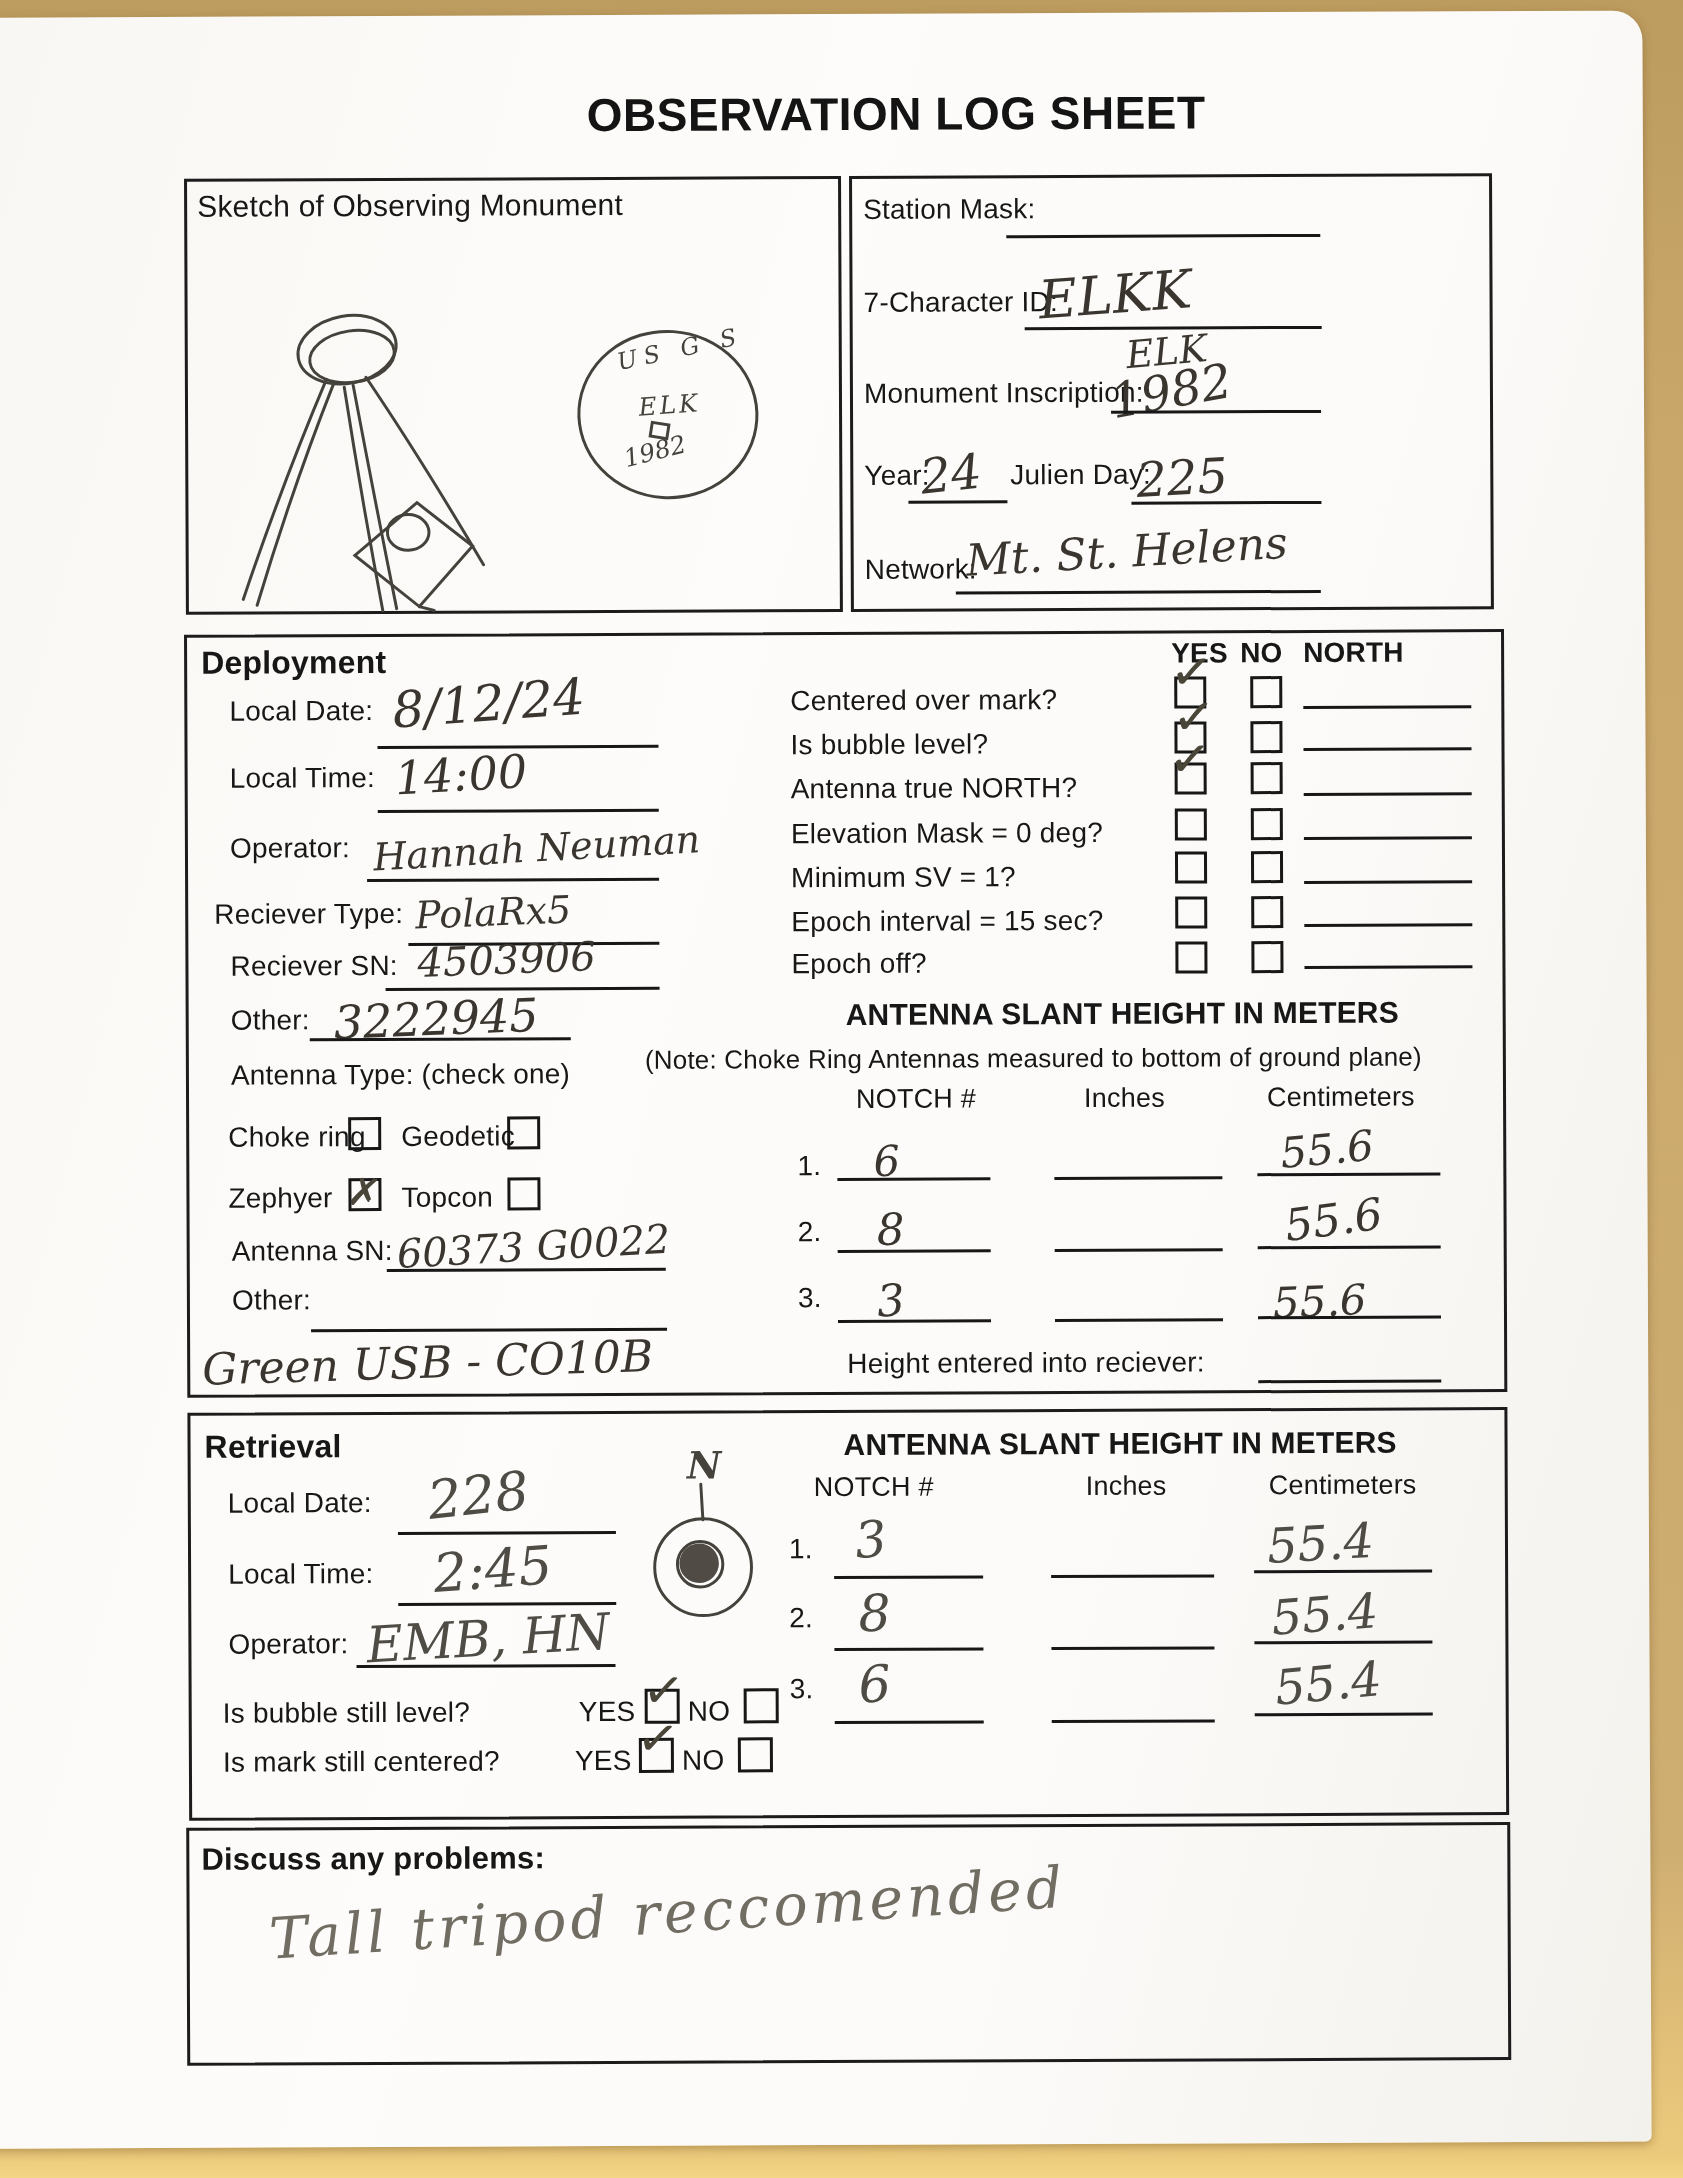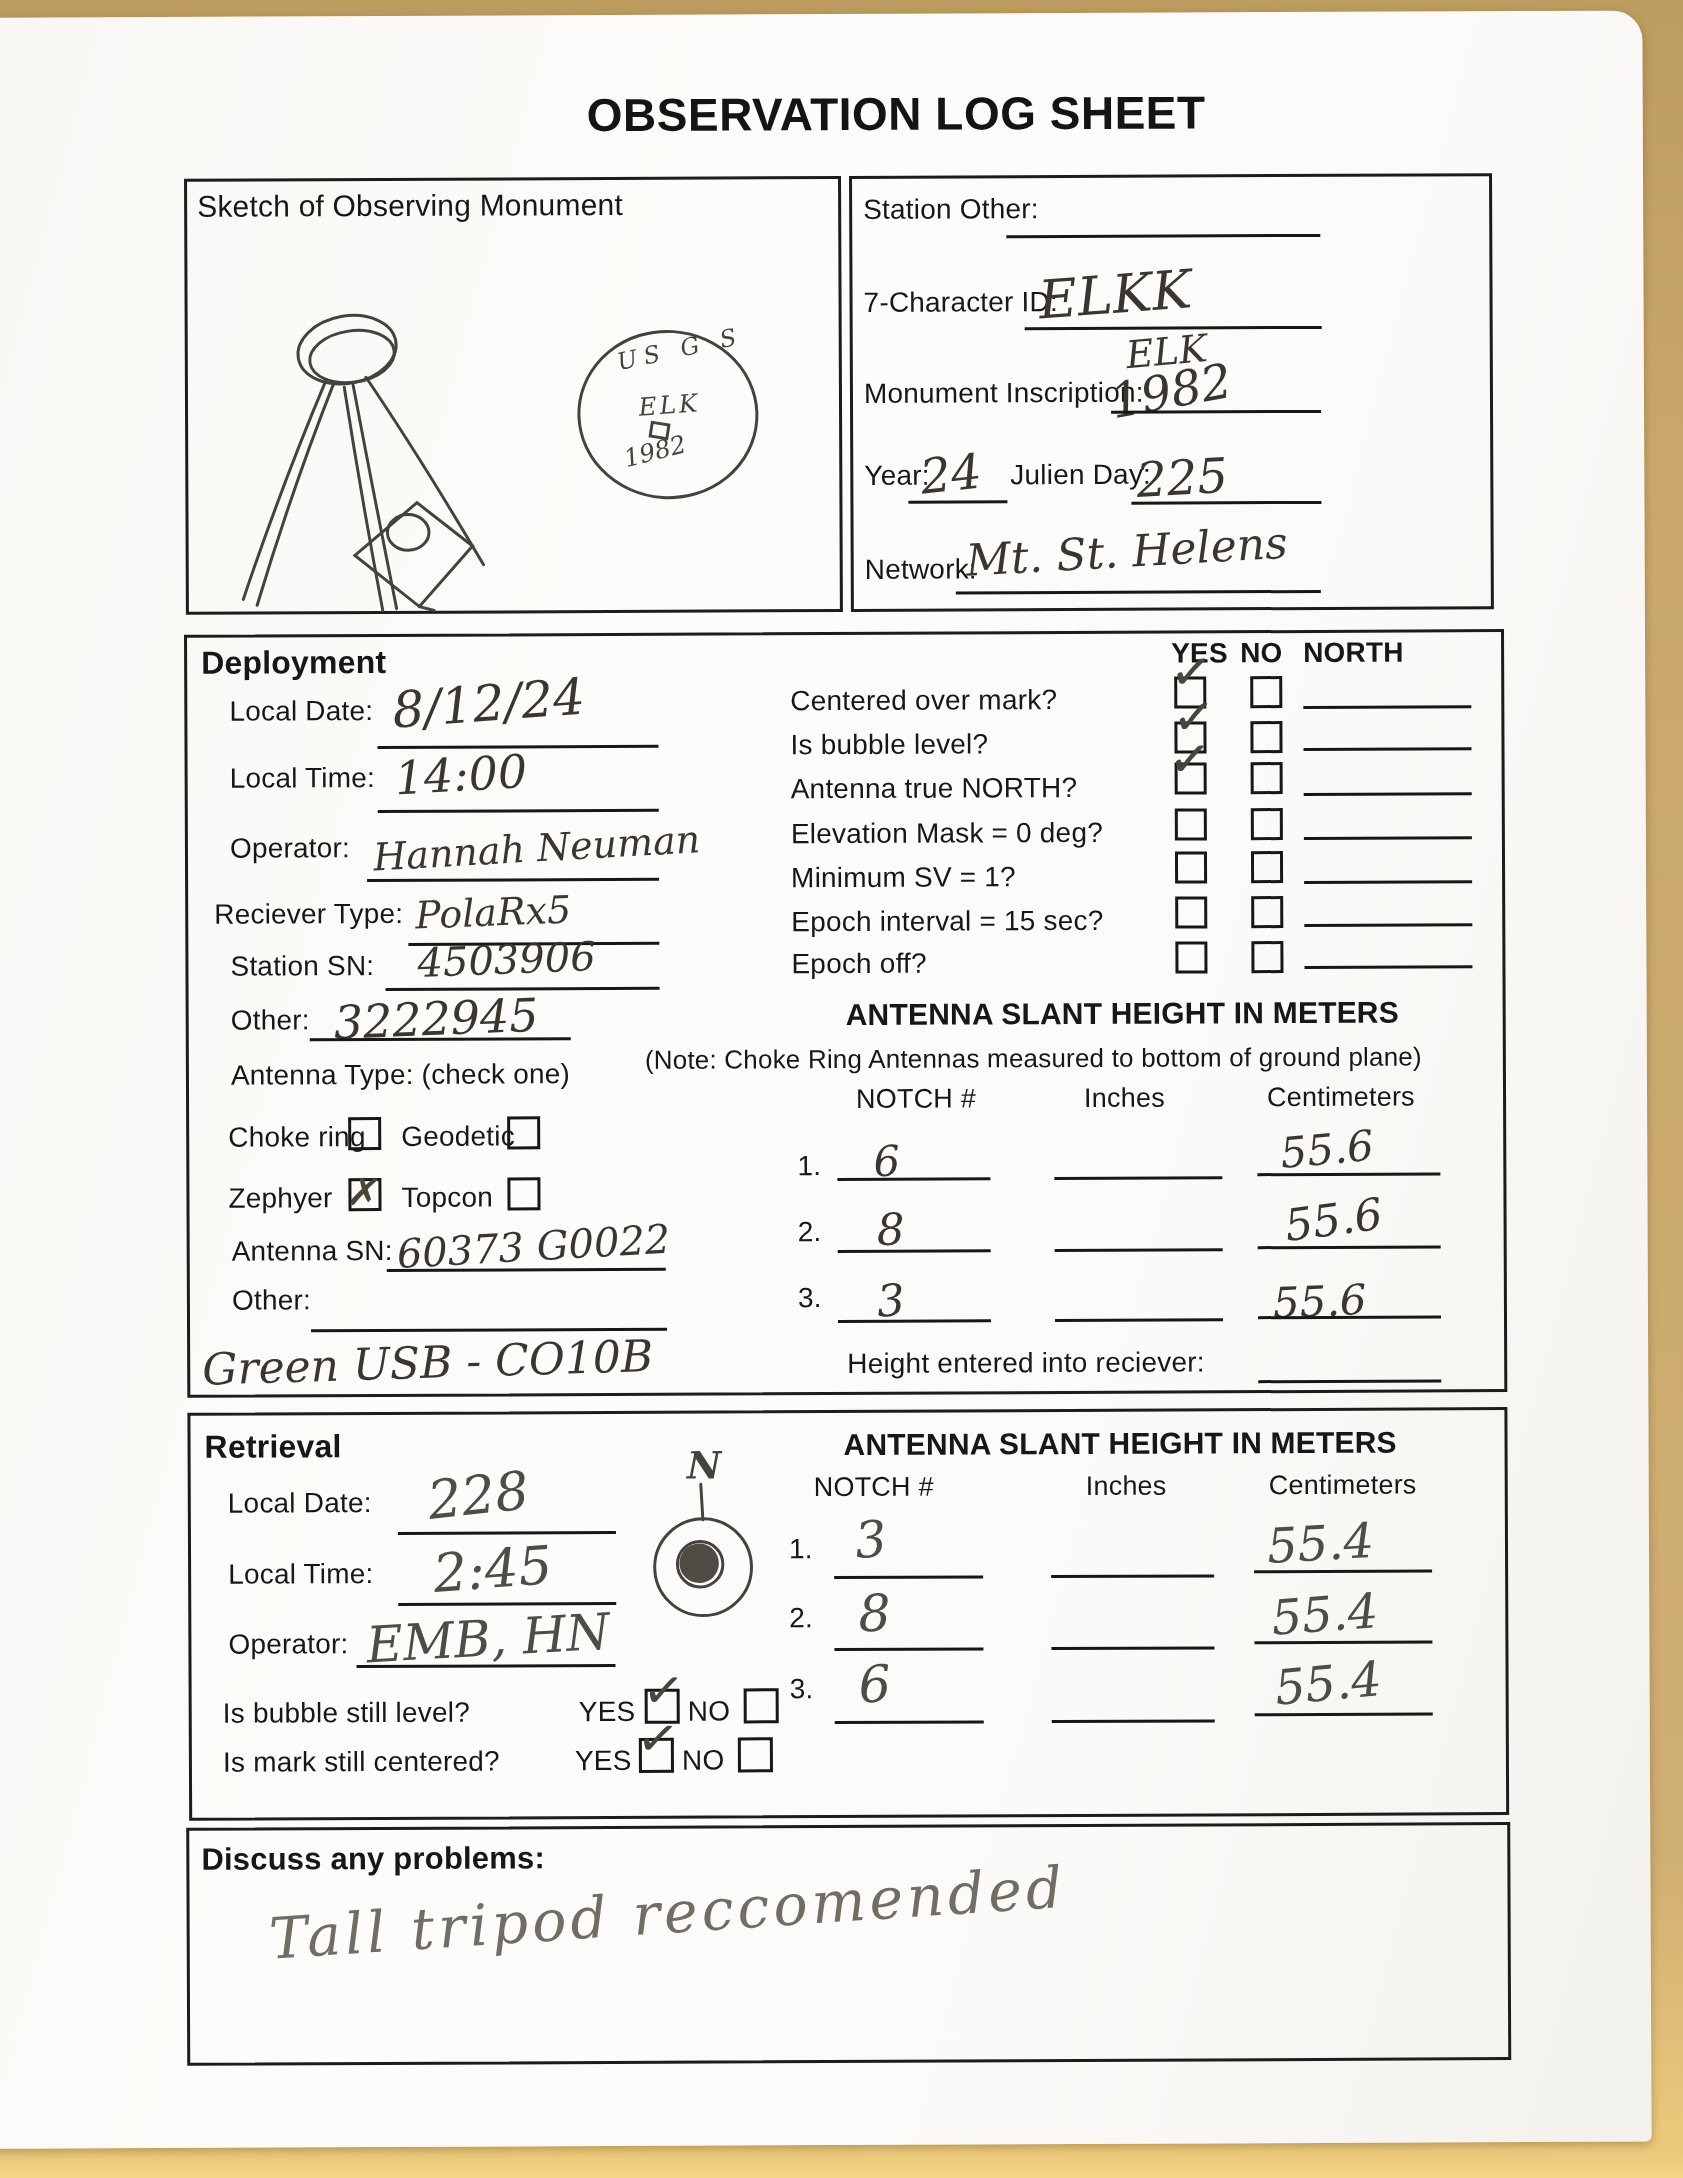--- a/index.html
+++ b/index.html
@@ -57,21 +57,21 @@
 
       <ellipse class="stroke" cx="485" cy="237" rx="90" ry="84" transform="rotate(4 485 237)"></ellipse>
       <text x="436" y="192" font-size="24" letter-spacing="7" transform="rotate(-12 436 192)">US G S</text>
       <text x="456" y="238" font-size="25" letter-spacing="3" transform="rotate(-4 456 238)">ELK</text>
       <rect class="stroke" x="468" y="246" width="17" height="14" transform="rotate(9 476 253)"></rect>
       <text x="443" y="290" font-size="25" transform="rotate(-14 443 290)">1982</text>
     </svg>
   </div>
 
   <div class="box" style="left:853px;top:176px;width:637px;height:430px;"></div>
-  <span class="lbl" style="left:867px;top:194px;">Station Other:</span>
+  <span class="lbl" style="left:867px;top:194px;">Station Mask:</span>
   <span class="ln" style="left:1010px;top:236px;width:314px;"></span>
   <span class="lbl" style="left:867px;top:287px;">7-Character ID:</span>
   <span class="hw" style="left:1042px;top:265px;font-size:53px;transform:rotate(-4deg);">ELKK</span>
   <span class="ln" style="left:1028px;top:328px;width:297px;"></span>
   <span class="lbl" style="left:867px;top:378px;">Monument Inscription:</span>
   <span class="hw" style="left:1129px;top:331px;font-size:38px;transform:rotate(-5deg);">ELK</span>
   <span class="hw" style="left:1113px;top:364px;font-size:48px;transform:rotate(-10deg);">1982</span>
   <span class="ln" style="left:1114px;top:412px;width:210px;"></span>
   <span class="lbl" style="left:867px;top:460px;">Year:</span>
   <span class="hw" style="left:923px;top:446px;font-size:48px;transform:rotate(-6deg);">24</span>
@@ -95,21 +95,21 @@
   <span class="ln" style="left:379px;top:808px;width:281px;"></span>
 
   <span class="lbl" style="left:231px;top:830px;">Operator:</span>
   <span class="hw" style="left:374px;top:825px;font-size:38px;transform:rotate(-3deg);">Hannah Neuman</span>
   <span class="ln" style="left:368px;top:877px;width:292px;"></span>
 
   <span class="lbl" style="left:215px;top:896px;">Reciever Type:</span>
   <span class="hw" style="left:416px;top:889px;font-size:38px;transform:rotate(-2deg);">PolaRx5</span>
   <span class="ln" style="left:409px;top:941px;width:251px;"></span>
 
-  <span class="lbl" style="left:231px;top:948px;">Station SN:</span>
+  <span class="lbl" style="left:231px;top:948px;">Reciever SN:</span>
   <span class="hw" style="left:418px;top:935px;font-size:40px;transform:rotate(-2deg);">4503906</span>
   <span class="ln" style="left:386px;top:986px;width:274px;"></span>
 
   <span class="lbl" style="left:231px;top:1002px;">Other:</span>
   <span class="hw" style="left:334px;top:990px;font-size:46px;transform:rotate(-2deg);">3222945</span>
   <span class="ln" style="left:310px;top:1036px;width:261px;"></span>
 
   <span class="lbl" style="left:231px;top:1057px;">Antenna Type: (check one)</span>
 
   <span class="lbl" style="left:228px;top:1119px;">Choke ring</span>

